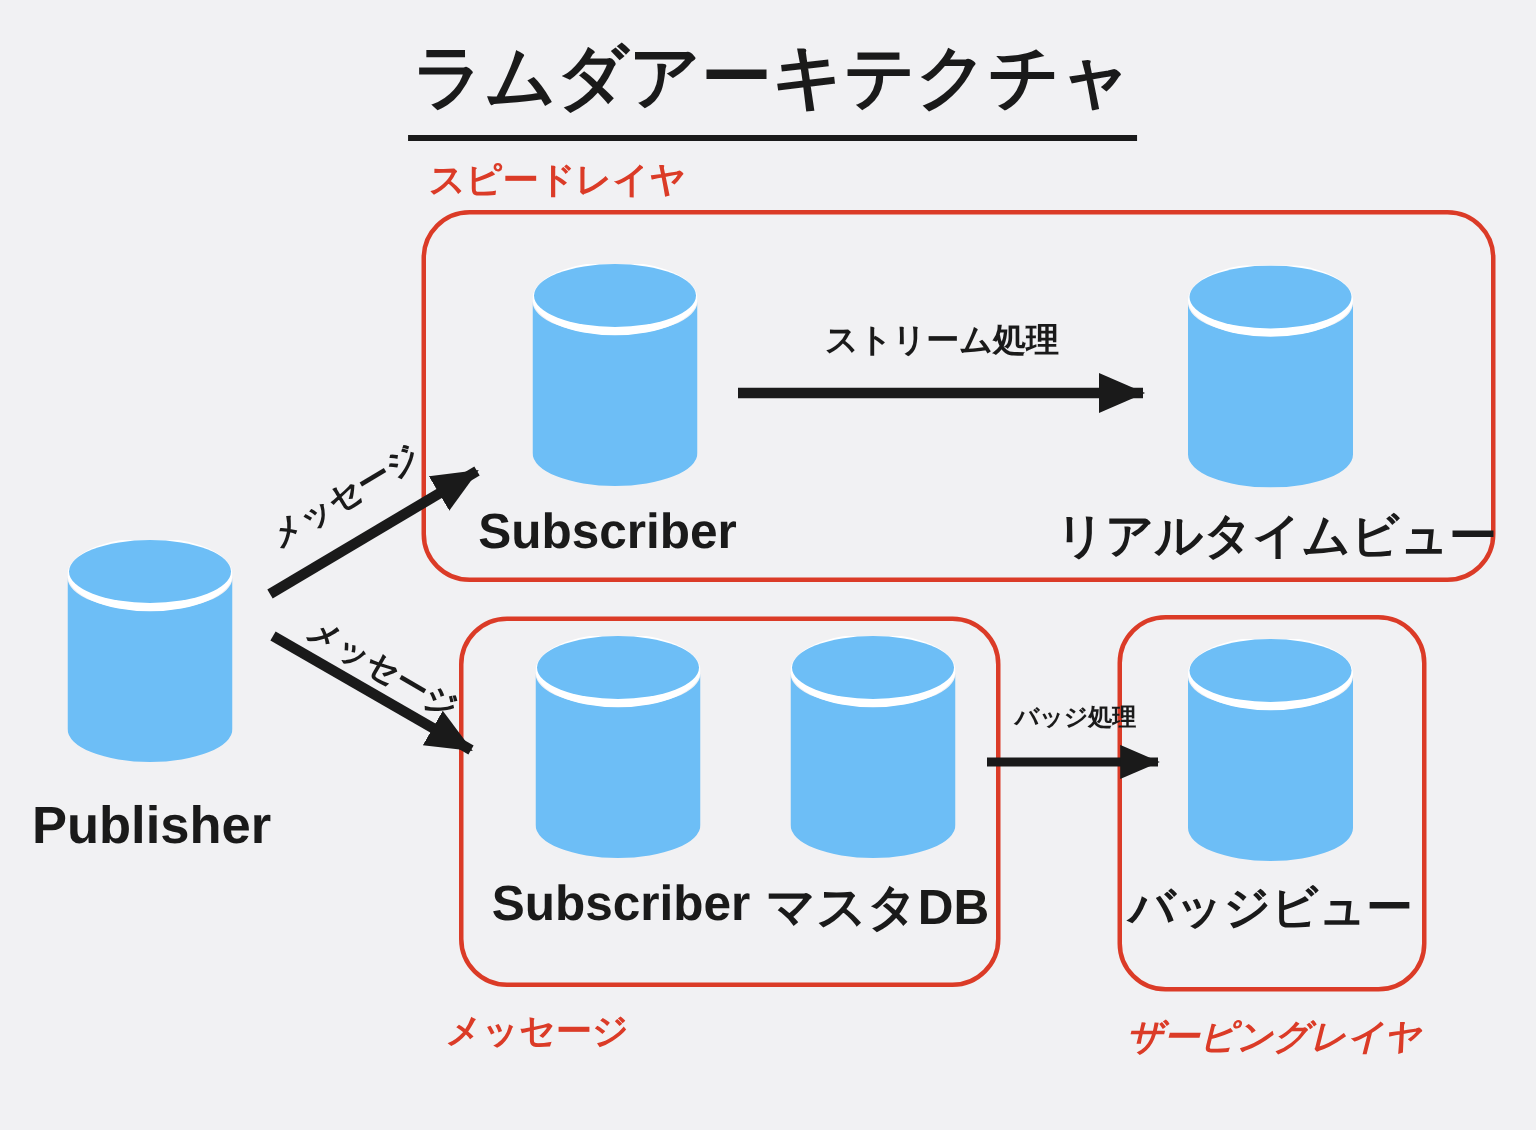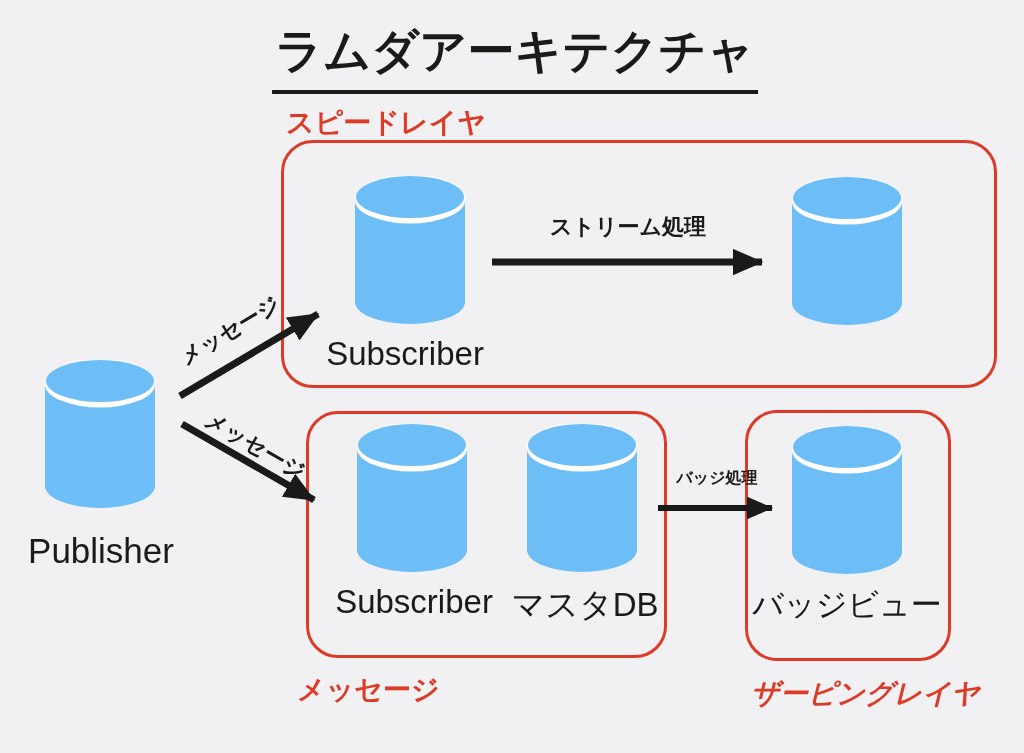--- a/index.html
+++ b/index.html
@@ -29,27 +29,27 @@
   }
   .layer-box{
     border:3px solid var(--red);
     border-radius:32px;
     background:transparent;
   }
   .box-speed{left:281px;top:140px;width:716px;height:248px;}
   .box-batch{left:306px;top:411px;width:361px;height:247px;}
   .box-serving{left:745px;top:410px;width:206px;height:251px;}
   .layer-label{
-    color:var(--red);font-weight:bold;font-size:28px;white-space:nowrap;
+    color:var(--red);font-weight:bold;font-size:24px;white-space:nowrap;
   }
   .lbl-speed{left:286px;top:104px;}
   .lbl-batch{left:297px;top:671px;}
   .lbl-serving{left:751px;top:675px;font-style:italic;}
   .node-label{
-    color:var(--ink);font-weight:normal;white-space:nowrap;
+    color:var(--ink);font-weight:bold;white-space:nowrap;
     transform:translateX(-50%);
   }
   .lbl-publisher{left:101px;top:531px;font-size:35px;}
   .lbl-sub-speed{left:405px;top:335px;font-size:33px;}
   .lbl-realtime{left:851px;top:336px;font-size:32px;}
   .lbl-sub-batch{left:414px;top:583px;font-size:33px;}
   .lbl-master{left:585px;top:583px;font-size:33px;}
   .lbl-badge-view{left:847px;top:584px;font-size:31px;}
   .arrow-label{
     color:var(--ink);font-weight:bold;white-space:nowrap;
@@ -128,17 +128,18 @@
     <ellipse class="cyl-fill" cx="55" cy="21" rx="54" ry="21"></ellipse>
   </svg>
   <svg class="abs cyl cyl-badge-view" width="110" height="148" viewBox="0 0 110 148" xmlns="http://www.w3.org/2000/svg">
     <path class="cyl-fill" d="M0,25 A55,22 0 0 0 110,25 L110,126 A55,22 0 0 1 0,126 Z"></path>
     <ellipse class="cyl-gap" cx="55" cy="23" rx="55" ry="24.5"></ellipse>
     <ellipse class="cyl-fill" cx="55" cy="21" rx="54" ry="21"></ellipse>
   </svg>
 
   <div class="abs node-label lbl-publisher">Publisher</div>
   <div class="abs node-label lbl-sub-speed">Subscriber</div>
+  <div class="abs node-label lbl-realtime">リアルタイムビュー</div>
   <div class="abs node-label lbl-sub-batch">Subscriber</div>
   <div class="abs node-label lbl-badge-view">バッジビュー</div>
   <div class="abs node-label lbl-master">マスタDB</div>
 
 </div>
 
 </body></html>

